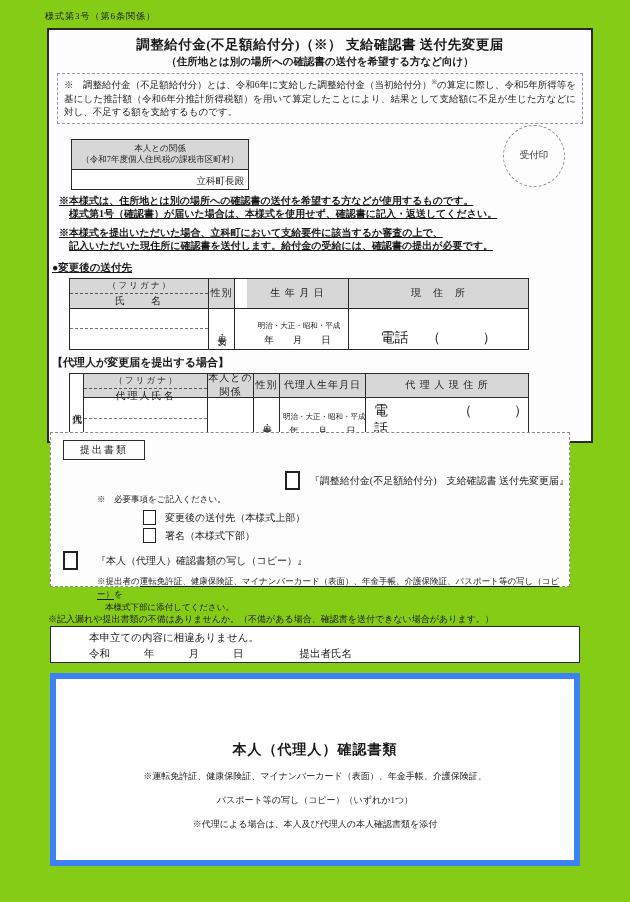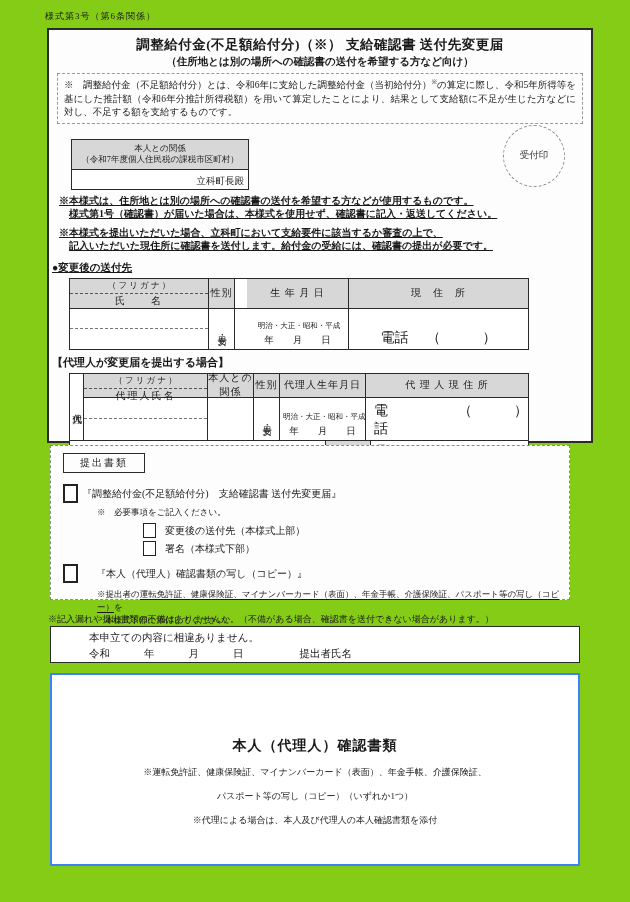--- a/index.html
+++ b/index.html
@@ -76,43 +76,43 @@
   .t2-hdr { height:24px; }
   .t2-hdr .hdr-name { height:100%; }
   .t2-body { height:42px; }
   .t2-bottom { display:flex; height:35px; }
   .deleg { width:255px; border-right:none; font-size:9.5px; line-height:1.35; padding:4px 0 0 14px; }
   .deleg .l2 { margin-left:12px; }
   .principal { width:46px; background:#d7d7d7; border-left:1px solid #2a2a2a; border-right:1px solid #2a2a2a; display:flex; align-items:center; justify-content:center; font-size:9px; }
   .sign { flex:1; font-size:9px; padding:2px 0 0 6px; }
 
   
-  .docs-box { position:absolute; top:445px; left:50px; width:520px; height:155px; border:1px dashed #8a8a8a; background:#fdfdfd; }
+  .docs-box { position:absolute; top:432px; left:50px; width:520px; height:155px; border:1px dashed #8a8a8a; background:#fdfdfd; }
   .docs-label { display:inline-block; margin:7px 0 0 12px; border:1px solid #2a2a2a; font-size:10px; padding:2px 16px; letter-spacing:2px; }
   .cb-row { display:flex; align-items:center; }
   .cb-lg { width:15px; height:19px; border:2px solid #222; background:#fff; flex:none; }
   .cb-sm { width:13px; height:15px; border:1.5px solid #222; background:#fff; flex:none; }
-  .row-item1 { margin:11px 0 0 12px; gap:4px; }
+  .row-item1 { margin:11px 0 0 12px; gap:10px;justify-content:flex-end; }
   .item-label { font-size:10px; }
   .row-note1 { margin:4px 0 0 46px; font-size:8.5px; }
   .row-sub { margin:4px 0 0 92px; gap:9px; }
   .row-sub2 { margin:3px 0 0 92px; gap:9px; }
   .row-item2 { margin:8px 0 0 12px; gap:18px; }
   .row-note2 { margin:5px 0 0 46px; font-size:8.5px; line-height:1.5; }
   .row-note2 u { text-underline-offset:2px; }
   .row-note2 .cont { margin-left:8px; }
 
   .check-note { position:absolute; top:613px; left:48px; font-size:9px; }
 
   .declare-box { position:absolute; top:626px; left:50px; width:530px; height:37px; border:1.5px solid #2a2a2a; background:#fff; padding:4px 0 0 38px; font-size:10.5px; }
   .declare-date { margin-top:2px; display:flex; }
   .declare-date span { display:inline-block; }
   .d-era { margin-right:34px; } .d-y { margin-right:34px; } .d-m { margin-right:34px; } .d-d { margin-right:56px; }
 
-  .id-box { position:absolute; top:673px; left:50px; width:530px; height:193px; border:2px solid #3b82f6; background:#fff; text-align:center; }
+  .id-box { position:absolute; top:673px; left:50px; width:530px; height:193px; border:6px solid #3b82f6; background:#fff; text-align:center; }
   .id-title { margin-top:62px; font-weight:bold; font-size:14px; letter-spacing:1px; }
   .id-line { font-size:9px; margin-top:11px; }
 </style>
 </head>
 <body>
 
 <div class="page">
 
   <div class="form-code">様式第3号（第6条関係）</div>
 

